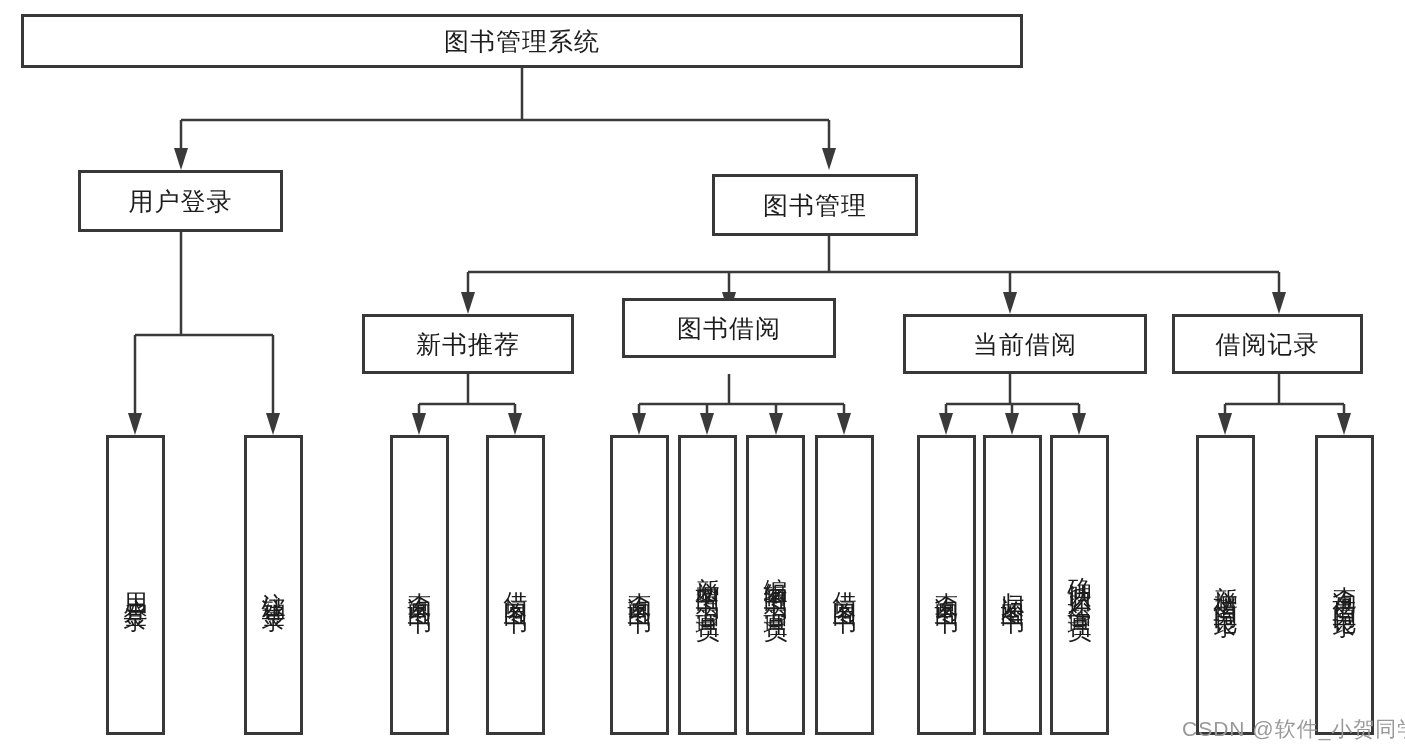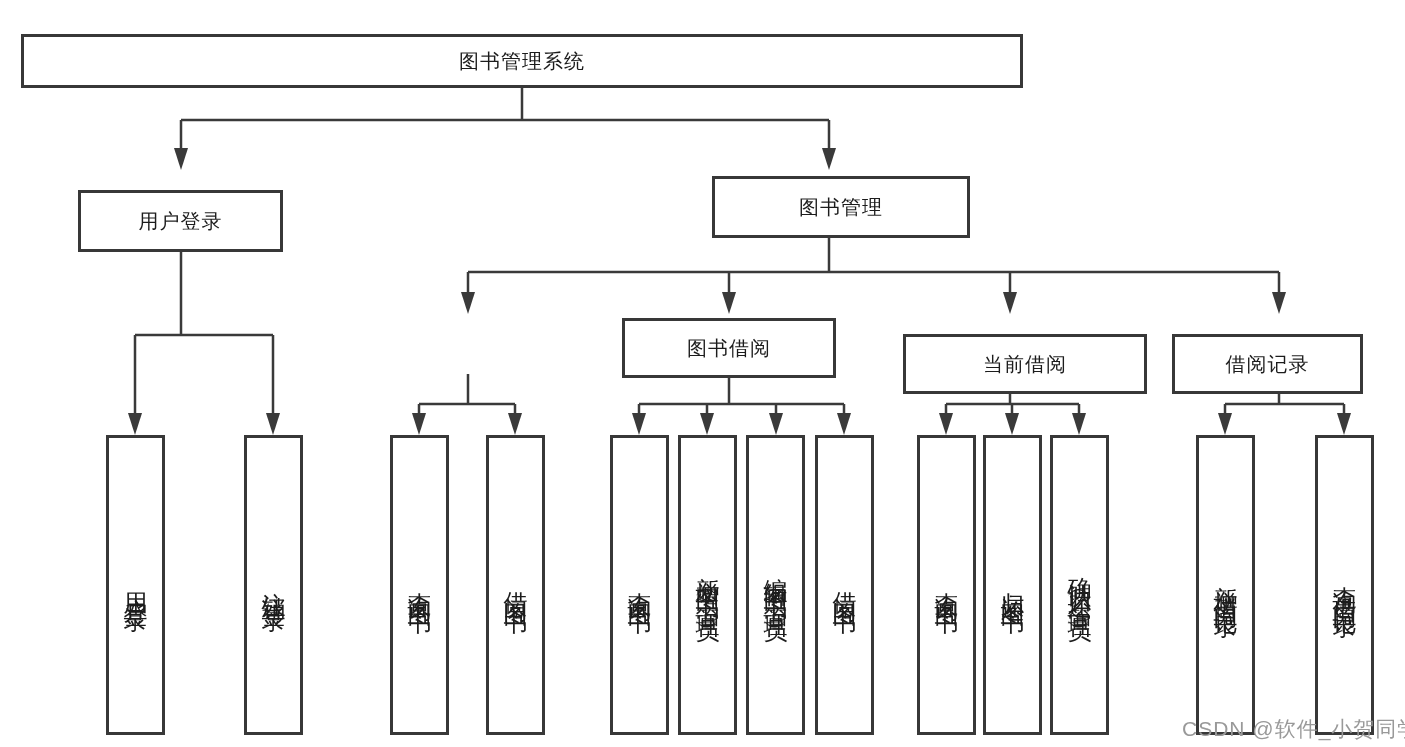--- a/index.html
+++ b/index.html
@@ -6,21 +6,21 @@
   .canvas {
     position:relative; width:1405px; height:747px; background:#ffffff;
     font-family:"Liberation Sans", sans-serif; overflow:hidden;
   }
   .connectors { position:absolute; left:0; top:0; pointer-events:none; }
   .box {
     position:absolute; box-sizing:border-box; background:#ffffff;
     border:3px solid #383838; color:#1c1c1c;
     display:flex; align-items:center; justify-content:center;
   }
-  .hbox { font-size:20px; letter-spacing:1px; white-space:nowrap;margin-top:20px; }
+  .hbox { font-size:25px; letter-spacing:1px; white-space:nowrap; }
   .vbox { top:435px; height:300px; width:59px; }
   .vtext {
     writing-mode:vertical-rl; text-orientation:mixed;
     font-size:24px; letter-spacing:6px; line-height:1; white-space:nowrap;
   }
   .watermark {
     position:absolute; left:1182px; top:715px; z-index:5;
     font-size:21px; color:#999999; letter-spacing:1px; white-space:nowrap;
   }
 </style>
@@ -56,22 +56,23 @@
       <polygon points="1005,413 1019,413 1012,435"></polygon>
       <polygon points="1072,413 1086,413 1079,435"></polygon>
       <polygon points="1218,413 1232,413 1225,435"></polygon>
       <polygon points="1337,413 1351,413 1344,435"></polygon>
     </g>
   </svg>
 
   <div class="box hbox" style="left:21px;top:14px;width:1002px;height:54px">图书管理系统</div>
 
   <div class="box hbox" style="left:78px;top:170px;width:205px;height:62px">用户登录</div>
-  <div class="box hbox" style="left:712px;top:156px;width:258px;height:62px">图书管理</div>
+  <div class="box hbox" style="left:712px;top:174px;width:206px;height:62px">图书管理</div>
 
+  <div class="box hbox" style="left:362px;top:314px;width:212px;height:60px">新书推荐</div>
   <div class="box hbox" style="left:622px;top:298px;width:214px;height:60px">图书借阅</div>
   <div class="box hbox" style="left:903px;top:314px;width:244px;height:60px">当前借阅</div>
   <div class="box hbox" style="left:1172px;top:314px;width:191px;height:60px">借阅记录</div>
 
   <div class="box vbox" style="left:106px">
     <span class="vtext">用户登录</span>
   </div>
   <div class="box vbox" style="left:244px">
     <span class="vtext">注销登录</span>
   </div>

